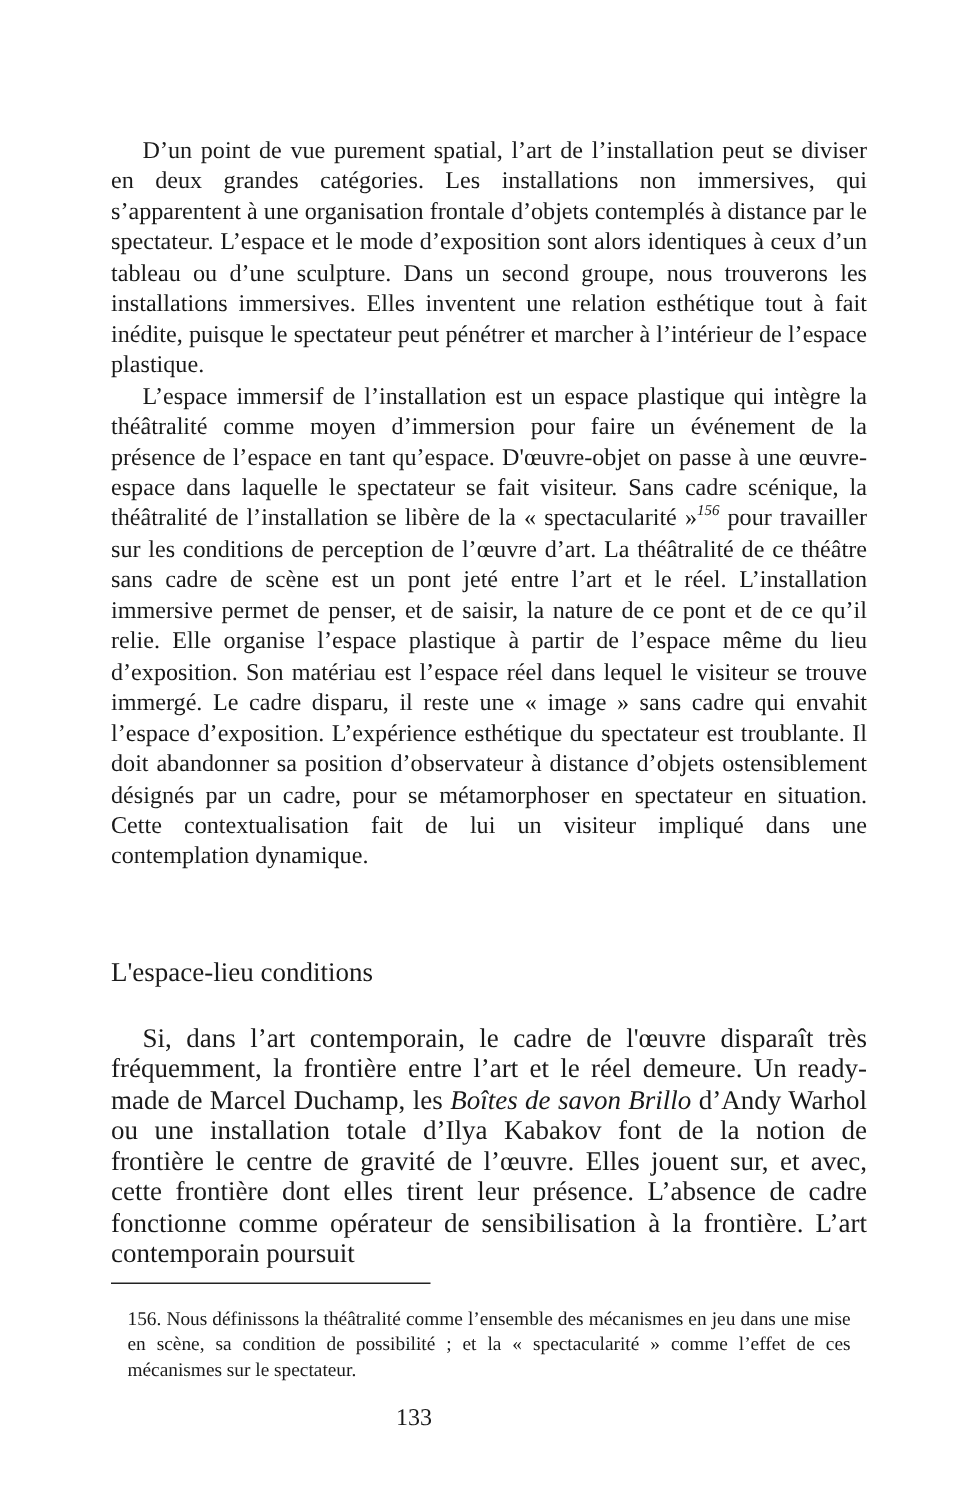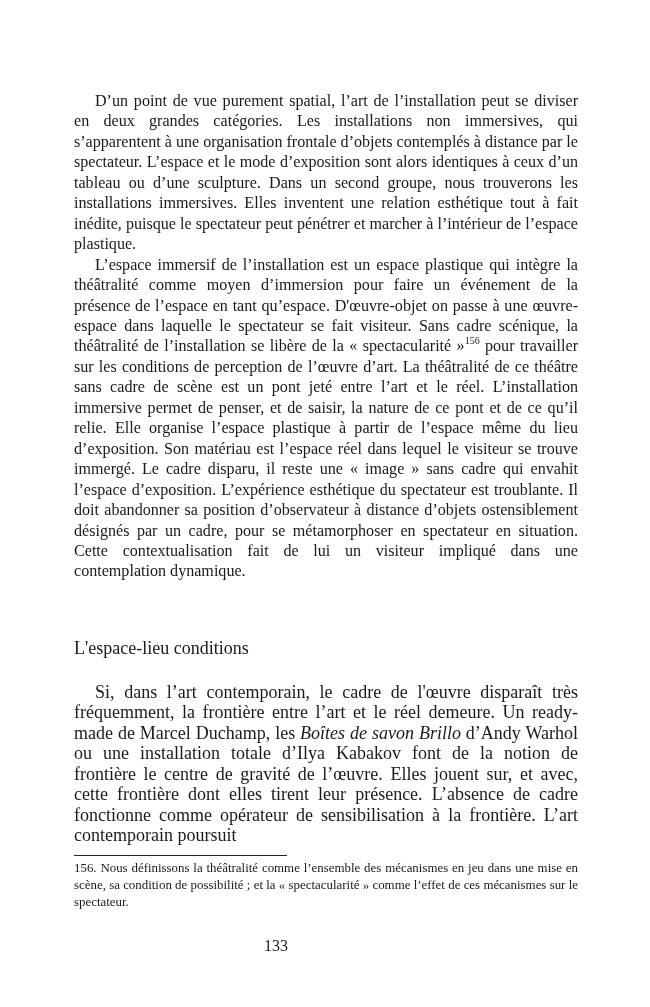--- a/index.html
+++ b/index.html
@@ -7,24 +7,24 @@
     .page { position: absolute; left: 0; top: 0; width: 650px; height: 1007px; background: #fff; }
     .text {
       position: absolute; left: 74px; width: 504px;
       font-family: "Liberation Serif", serif; color: #1a1a1a;
     }
     .body-text { top: 91px; font-size: 16.1px; line-height: 20.45px; }
     .body-text p { margin: 0; text-align: justify; text-indent: 21px; }
     .heading { top: 637px; font-size: 18px; line-height: 22px; }
     .body2 { top: 682px; font-size: 18px; line-height: 20.45px; }
     .body2 p { margin: 0; text-align: justify; text-indent: 21px; }
-    sup { font-size: 10px; line-height: 0; vertical-align: 7px; }
+    sup { font-size: 10px; line-height: 0; vertical-align: 7px; font-style: italic; }
     .fn-rule { position: absolute; left: 74px; top: 855px; width: 213px; height: 1px; background: #222; }
     .footnote { top: 860px; font-size: 12.9px; line-height: 17px; }
-    .footnote p { margin: 0; text-align: justify; }
+    .footnote p { margin: 11px; text-align: justify; }
     .page-number { position: absolute; left: 0; width: 552px; top: 937px; text-align: center;
       font-family: "Liberation Serif", serif; font-size: 16px; color: #1a1a1a; }
   </style>
 </head>
 <body>
 
 <div class="page">
 
   <div class="text body-text">
     <p>D’un point de vue purement spatial, l’art de l’installation peut se diviser en deux grandes catégories. Les installations non immersives, qui s’apparentent à une organisation frontale d’objets contemplés à distance par le spectateur. L’espace et le mode d’exposition sont alors identiques à ceux d’un tableau ou d’une sculpture. Dans un second groupe, nous trouverons les installations immersives. Elles inventent une relation esthétique tout à fait inédite, puisque le spectateur peut pénétrer et marcher à l’intérieur de l’espace plastique.</p>

